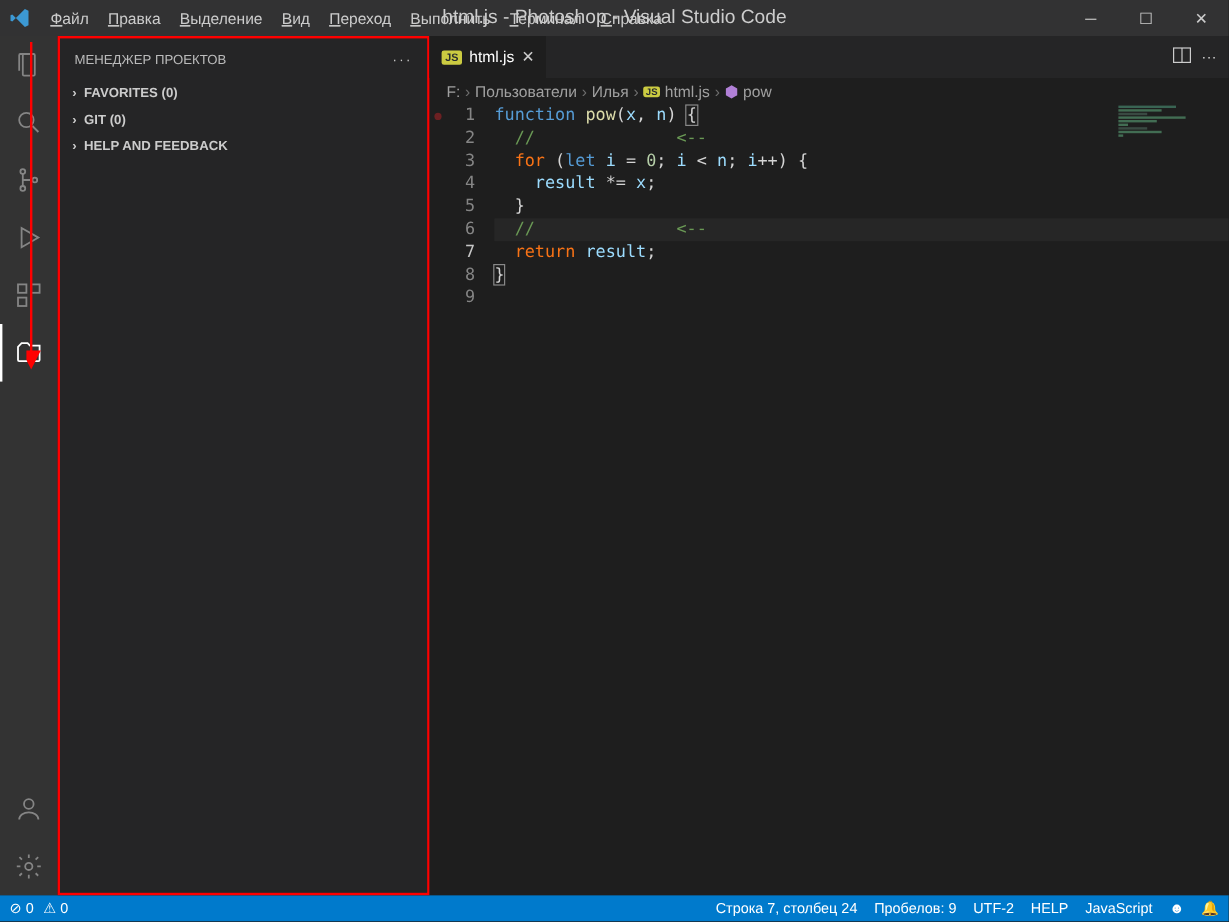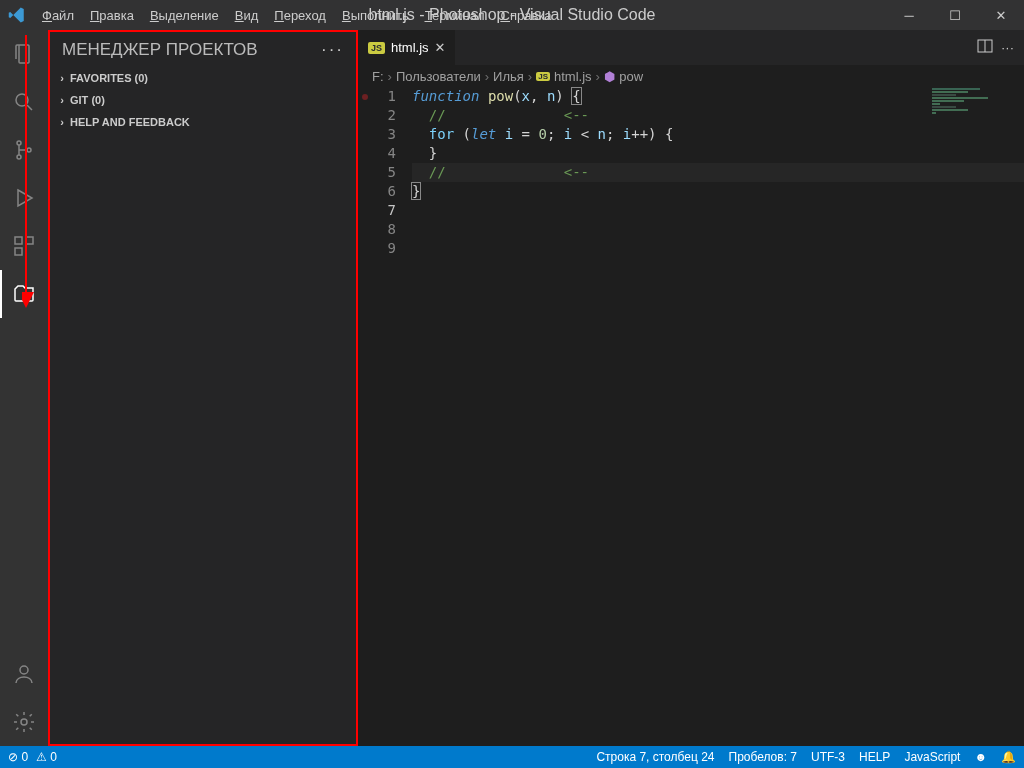--- a/index.html
+++ b/index.html
@@ -13,21 +13,21 @@
 .titlebar .title { position: absolute; left: 50%; transform: translateX(-50%); color: #cccccc; font-size: 16px; }
 .window-controls { position: absolute; right: 0; display: flex; }
 .window-controls .ctl { width: 46px; height: 30px; display: flex; align-items: center; justify-content: center; color: #ccc; }
 .main { display: flex; height: 716px; }
 .activitybar { width: 48px; background: #333333; display: flex; flex-direction: column; }
 .activitybar .top { flex: 1; }
 .activitybar .ab-item { width: 48px; height: 48px; display: flex; align-items: center; justify-content: center; color: #858585; position: relative; }
 .activitybar .ab-item.active { color: #ffffff; }
 .activitybar .ab-item.active::before { content: ""; position: absolute; left: 0; top: 0; bottom: 0; width: 2px; background: #fff; }
 .sidebar { width: 310px; background: #252526; border: 2px solid red; position: relative; }
-.sidebar-header { height: 35px; display: flex; align-items: center; justify-content: space-between; padding: 0 12px; color: #bbb; font-size: 17px; }
+.sidebar-header { height: 35px; display: flex; align-items: center; justify-content: space-between; padding: 0 12px; color: #bbb; font-size: 11px; }
 .sidebar-header .actions { color: #ccc; letter-spacing: 2px; }
 .section-row { height: 22px; display: flex; align-items: center; padding-left: 4px; color: #ccc; font-size: 11px; font-weight: 600; cursor: default; }
 .section-row .chev { width: 16px; display: inline-flex; justify-content: center; color: #ccc; }
 .editor-area { flex: 1; background: #1e1e1e; display: flex; flex-direction: column; position: relative; }
 .tabs-row { height: 35px; background: #252526; display: flex; align-items: stretch; }
 .tab { display: flex; align-items: center; padding: 0 10px; background: #1e1e1e; color: #fff; gap: 6px; }
 .tab .js-badge { background: #cbcb41; color: #292d2e; font-size: 9px; font-weight: 700; padding: 1px 3px; border-radius: 2px; }
 .tab .close { color: #ccc; }
 .tabs-right { margin-left: auto; display: flex; align-items: center; gap: 8px; padding: 0 10px; color: #ccc; }
 .breadcrumbs { height: 22px; display: flex; align-items: center; padding-left: 14px; color: #a0a0a0; font-size: 13px; gap: 4px; }
@@ -35,22 +35,22 @@
 .breadcrumbs .js-badge { background: #cbcb41; color: #292d2e; font-size: 8px; font-weight: 700; padding: 0 2px; border-radius: 2px; }
 .code-area { display: flex; flex: 1; font-family: Consolas, monospace; font-size: 14px; line-height: 19px; position: relative; }
 .gutter-bp { width: 14px; }
 .gutter-bp .bp { width: 6px; height: 6px; border-radius: 50%; background: #6c2022; margin: 7px auto 0; }
 .line-numbers { width: 40px; text-align: right; color: #858585; padding-right: 16px; }
 .line-numbers .ln { height: 19px; }
 .line-numbers .ln.active { color: #c6c6c6; }
 .code { flex: 1; position: relative; }
 .code .line { height: 19px; white-space: pre; }
 .code .hl-line { background: rgba(255,255,255,0.04); }
-.tok-kw { color: #569cd6; font-style: italic; }
-.tok-kw2 { color: #7dd3fc; }
+.tok-kw { color: #569cd6; }
+.tok-kw2 { color: #f97316; }
 .tok-fn { color: #dcdcaa; }
 .tok-var { color: #9cdcfe; }
 .tok-num { color: #b5cea8; }
 .tok-op { color: #d4d4d4; }
 .tok-cmt { color: #6a9955; }
 .tok-brace { color: #d4d4d4; border: 1px solid #888; margin: -1px; }
 .minimap { position: absolute; right: 12px; top: 0; width: 80px; height: 100px; opacity: 0.5; }
 .minimap .mm-line { height: 2px; margin: 1px 0; background: #6b8; }
 .statusbar { height: 22px; background: #007acc; color: #fff; display: flex; align-items: center; font-size: 12px; padding: 0 8px; }
 .statusbar .sb-left { display: flex; gap: 8px; align-items: center; }
@@ -193,22 +193,24 @@
           <div class="ln">5</div>
           <div class="ln">6</div>
           <div class="ln active">7</div>
           <div class="ln">8</div>
           <div class="ln">9</div>
         </div>
       <div class="code" id="code">
           <div class="line"><span class="tok-kw">function</span><span class="tok-op"> </span><span class="tok-fn">pow</span><span class="tok-op">(</span><span class="tok-var">x</span><span class="tok-op">, </span><span class="tok-var">n</span><span class="tok-op">) </span><span class="tok-brace">{</span></div>
           <div class="line"><span class="tok-op">  </span><span class="tok-cmt">//              &lt;--</span></div>
           <div class="line"><span class="tok-op">  </span><span class="tok-kw2">for</span><span class="tok-op"> (</span><span class="tok-kw">let</span><span class="tok-op"> </span><span class="tok-var">i</span><span class="tok-op"> = </span><span class="tok-num">0</span><span class="tok-op">; </span><span class="tok-var">i</span><span class="tok-op"> &lt; </span><span class="tok-var">n</span><span class="tok-op">; </span><span class="tok-var">i</span><span class="tok-op">++) {</span></div>
+          <div class="line"><span class="tok-op">    </span><span class="tok-var">result</span><span class="tok-op"> *= </span><span class="tok-var">x</span><span class="tok-op">;</span></div>
           <div class="line"><span class="tok-op">  }</span></div>
           <div class="line hl-line"><span class="tok-op">  </span><span class="tok-cmt">//              &lt;--</span></div>
+          <div class="line"><span class="tok-op">  </span><span class="tok-kw2">return</span><span class="tok-op"> </span><span class="tok-var">result</span><span class="tok-op">;</span></div>
           <div class="line"><span class="tok-brace">}</span></div>
         </div>
       <div class="minimap">
         <div class="mm-line" style="width:60%;background:#5a8"></div>
         <div class="mm-line" style="width:45%"></div>
         <div class="mm-line" style="width:30%;background:#576"></div>
         <div class="mm-line" style="width:70%"></div>
         <div class="mm-line" style="width:40%"></div>
         <div class="mm-line" style="width:10%"></div>
         <div class="mm-line" style="width:30%;background:#576"></div>
@@ -219,22 +221,22 @@
   </div>
 </div>
 
 <div class="statusbar">
   <div class="sb-left" id="sb-left">
       <span>⊘ 0</span>
       <span>⚠ 0</span>
     </div>
   <div class="sb-right" id="sb-right">
   <span>Строка 7, столбец 24</span>
-      <span>Пробелов: 7</span>
-      <span>UTF-3</span>
+      <span>Пробелов: 9</span>
+      <span>UTF-2</span>
       <span>HELP</span>
       <span>JavaScript</span>
       <span>☻</span>
       <span>🔔</span>
     </div>
 </div>
 
 <svg class="arrow-overlay" width="20" height="280">
   <defs>
       <marker id="ah" markerWidth="8" markerHeight="8" refX="4" refY="4" orient="auto">

